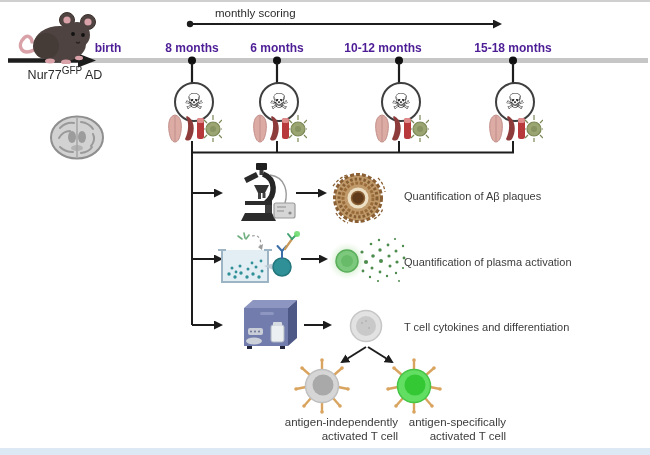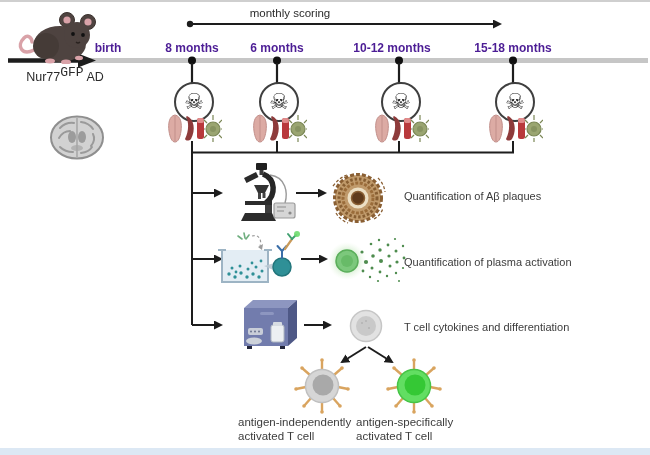--- a/index.html
+++ b/index.html
@@ -3,23 +3,23 @@
 <meta charset="utf-8">
 <style>
   html,body{margin:0;padding:0;background:#ffffff;}
   #canvas{
     position:relative;width:650px;height:455px;background:#ffffff;overflow:hidden;
     font-family:"Liberation Sans","DejaVu Sans",sans-serif;color:#3b3b3b;
   }
   .abs{position:absolute;}
   .tp-label{font-weight:700;font-size:12px;color:#4c1d95;text-align:center;}
   .readout{font-size:11px;color:#3c3c3c;white-space:nowrap;}
-  .outcome{font-size:11.5px;color:#3c3c3c;text-align:left;line-height:14px;}
+  .outcome{font-size:11.5px;color:#3c3c3c;text-align:right;line-height:14px;}
   .cohort{font-size:12.5px;color:#2b2b2b;text-align:center;line-height:1.32;}
-  .cohort sup{font-size:13px;font-family:Liberation Mono, monospace;}
+  .cohort sup{font-size:10px;}
   .skull-circle{
     width:36px;height:36px;border:2.5px solid #3f3f3f;border-radius:50%;
     background:#fff;display:flex;align-items:center;justify-content:center;
   }
   .skull-glyph{font-family:"DejaVu Sans",sans-serif;font-size:22px;color:#252525;line-height:1;}
   .topline{position:absolute;top:0;left:0;width:650px;height:2px;background:#cfcfcf;}
   .bottomband{position:absolute;left:0;top:448px;width:650px;height:7px;background:#dce8f4;}
 </style>
 </head>
 <body>
@@ -133,25 +133,25 @@
 
   <svg class="abs" style="left:48px;top:114px" width="58" height="47" viewBox="0 0 58 47">
     <ellipse cx="29" cy="23.5" rx="26" ry="21" fill="#d2d2d2" stroke="#8f8f8f" stroke-width="2"></ellipse>
     <line x1="29" y1="4" x2="29" y2="43" stroke="#9a9a9a" stroke-width="1.2"></line>
     <path d="M12,14 q6,-6 14,-5 M11,24 q4,-7 11,-7 M12,33 q5,5 13,5 M33,8 q8,1 12,7 M45,20 q3,6 -2,12 M33,39 q8,-1 11,-6" stroke="#9a9a9a" stroke-width="2" fill="none" stroke-linecap="round"></path>
     <ellipse cx="24" cy="23" rx="4" ry="6" fill="#8a8a8a" opacity="0.75"></ellipse>
     <ellipse cx="34" cy="23" rx="4" ry="6" fill="#8a8a8a" opacity="0.75"></ellipse>
     <ellipse cx="29" cy="34" rx="6" ry="3" fill="#a5a5a5" opacity="0.7"></ellipse>
   </svg>
 
-  <div class="abs" style="left:215px;top:7px;width:150px;text-align:center;font-size:11.5px;color:#2c2c2c">monthly scoring</div>
+  <div class="abs" style="left:215px;top:7px;width:150px;text-align:left;font-size:11.5px;color:#2c2c2c">monthly scoring</div>
   <div class="abs tp-label" style="left:86px;top:41px;width:44px">birth</div>
   <div class="abs tp-label" style="left:152px;top:41px;width:80px">8 months</div>
   <div class="abs tp-label" style="left:237px;top:41px;width:80px">6 months</div>
-  <div class="abs tp-label" style="left:342px;top:41px;width:100px">10-12 months</div>
+  <div class="abs tp-label" style="left:333px;top:41px;width:100px">10-12 months</div>
   <div class="abs tp-label" style="left:463px;top:41px;width:100px">15-18 months</div>
 
   <div class="abs skull-circle" style="left:174px;top:82px">
       <span class="skull-glyph">☠</span>
     </div>
   <div class="abs skull-circle" style="left:259px;top:82px">
       <span class="skull-glyph">☠</span>
     </div>
   <div class="abs skull-circle" style="left:381px;top:82px">
       <span class="skull-glyph">☠</span>

